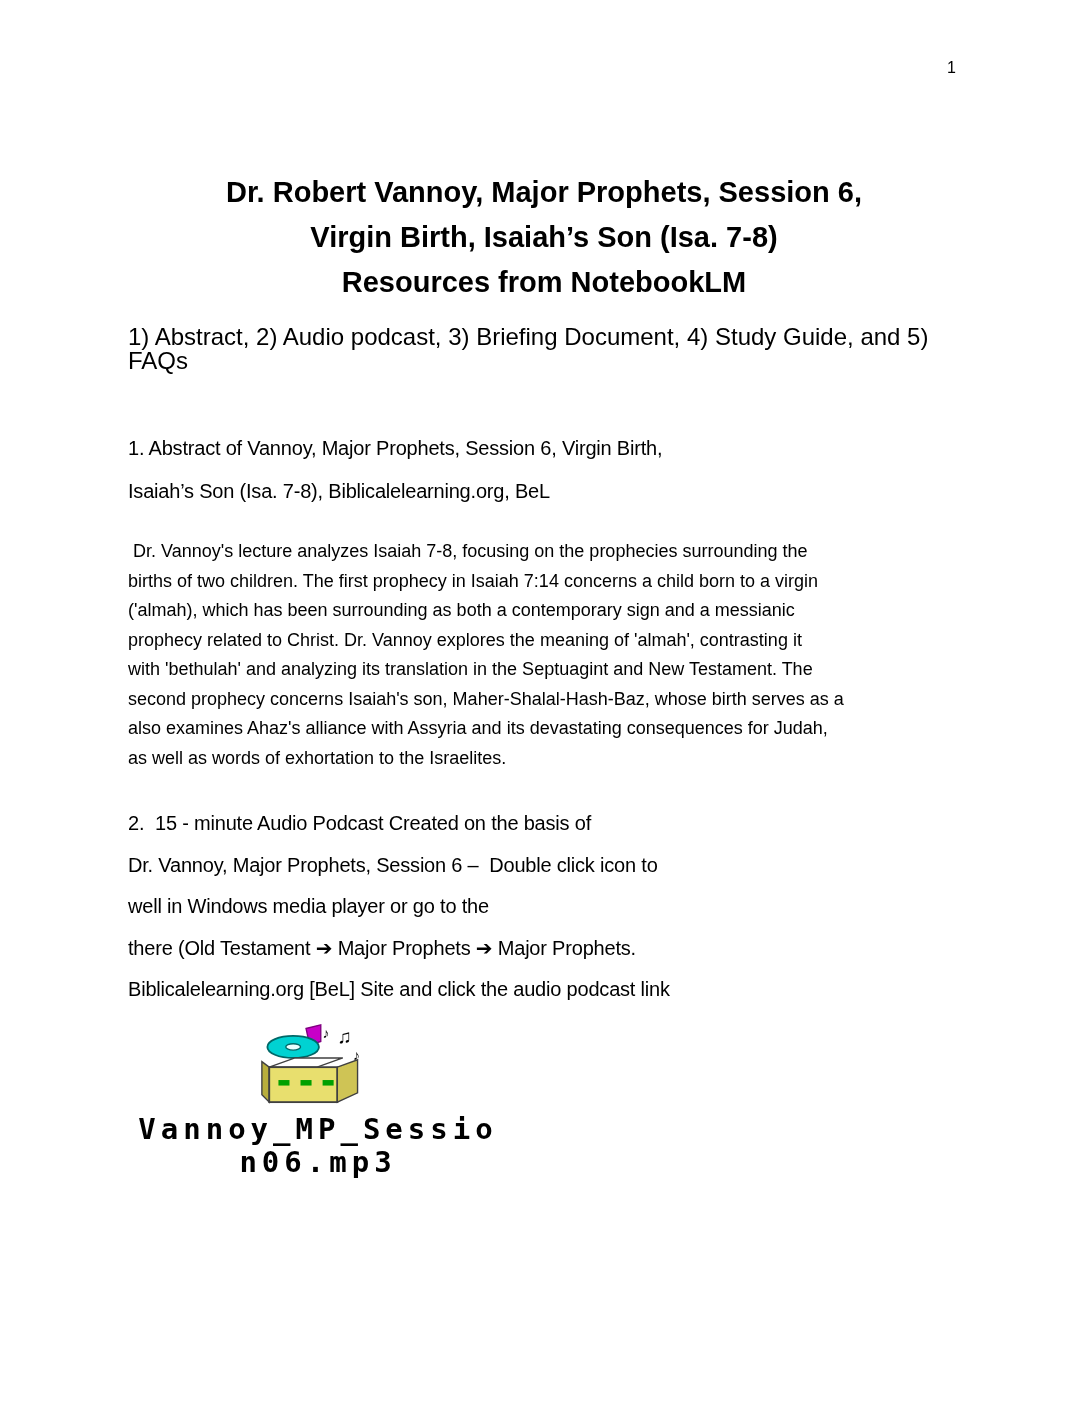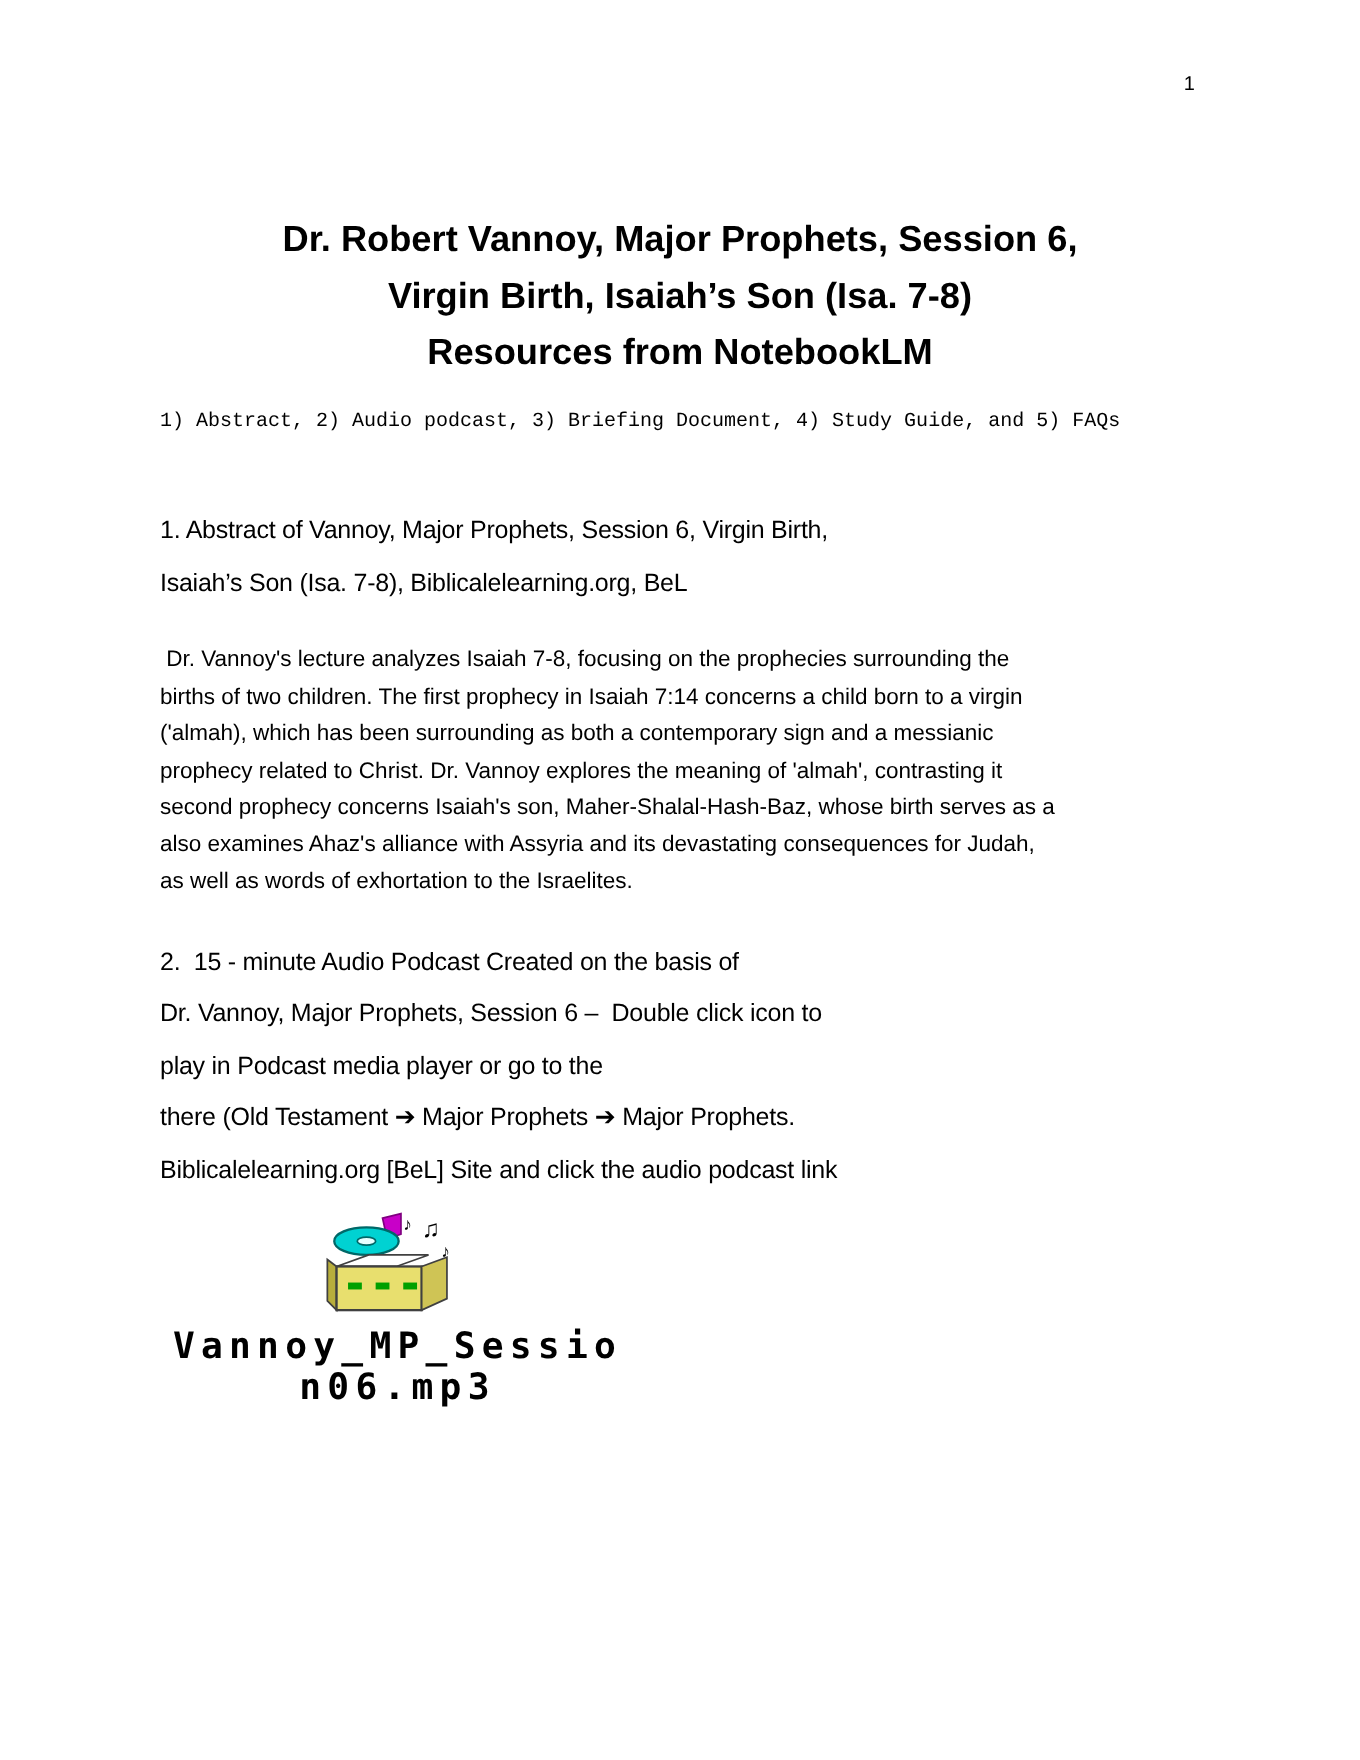--- a/index.html
+++ b/index.html
@@ -28,23 +28,22 @@
   }
   .doc-title {
     margin-top: 120px;
     text-align: center;
     font-weight: 700;
     font-size: 29px;
     line-height: 45px;
   }
   .resources {
     margin-top: 20px;
-    font-size: 16px;
+    font-size: 24px;
     line-height: 24px;
-    font-family: Liberation Mono, monospace;
   }
   .heading {
     font-weight: 400;
     font-size: 20px;
     letter-spacing: -0.2px;
   }
   .h-abstract {
     margin-top: 54px;
     line-height: 43px;
   }
@@ -98,29 +97,30 @@
   <div class="heading h-abstract">
       <div class="line">1. Abstract of Vannoy, Major Prophets, Session 6, Virgin Birth,</div>
       <div class="line">Isaiah’s Son (Isa. 7-8), Biblicalelearning.org, BeL</div>
     </div>
 
   <div class="body-text">
       <div class="line"> Dr. Vannoy's lecture analyzes Isaiah 7-8, focusing on the prophecies surrounding the</div>
       <div class="line">births of two children. The first prophecy in Isaiah 7:14 concerns a child born to a virgin</div>
       <div class="line">('almah), which has been surrounding as both a contemporary sign and a messianic</div>
       <div class="line">prophecy related to Christ. Dr. Vannoy explores the meaning of 'almah', contrasting it</div>
+      <div class="line">with 'bethulah' and analyzing its translation in the Septuagint and New Testament. The</div>
       <div class="line">second prophecy concerns Isaiah's son, Maher-Shalal-Hash-Baz, whose birth serves as a</div>
       <div class="line">also examines Ahaz's alliance with Assyria and its devastating consequences for Judah,</div>
       <div class="line">as well as words of exhortation to the Israelites.</div>
     </div>
 
   <div class="heading h-podcast">
       <div class="line">2.  15 - minute Audio Podcast Created on the basis of</div>
       <div class="line">Dr. Vannoy, Major Prophets, Session 6 –  Double click icon to</div>
-      <div class="line">play in Podcast media player or go to the</div>
+      <div class="line">well in Windows media player or go to the</div>
       <div class="line">there (Old Testament ➔ Major Prophets ➔ Major Prophets.</div>
       <div class="line">Biblicalelearning.org [BeL] Site and click the audio podcast link</div>
     </div>
 
   <div class="attachment">
     <div class="icon-wrap">
       <svg viewBox="0 0 130 100" width="122" height="92" aria-hidden="true">
 
         <text x="70" y="16" font-size="15" fill="#000000">♪</text>
         <text x="86" y="22" font-size="21" fill="#000000">♫</text>

